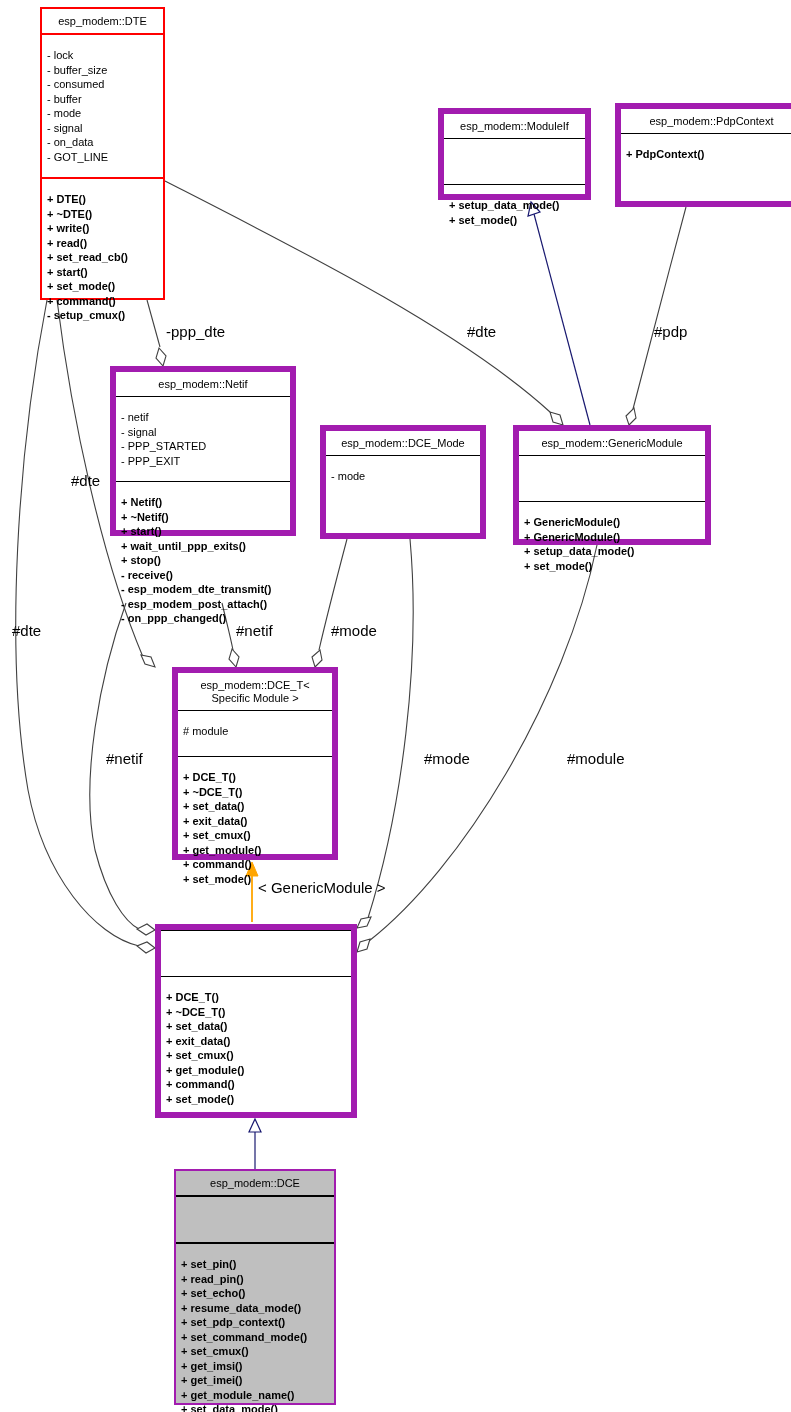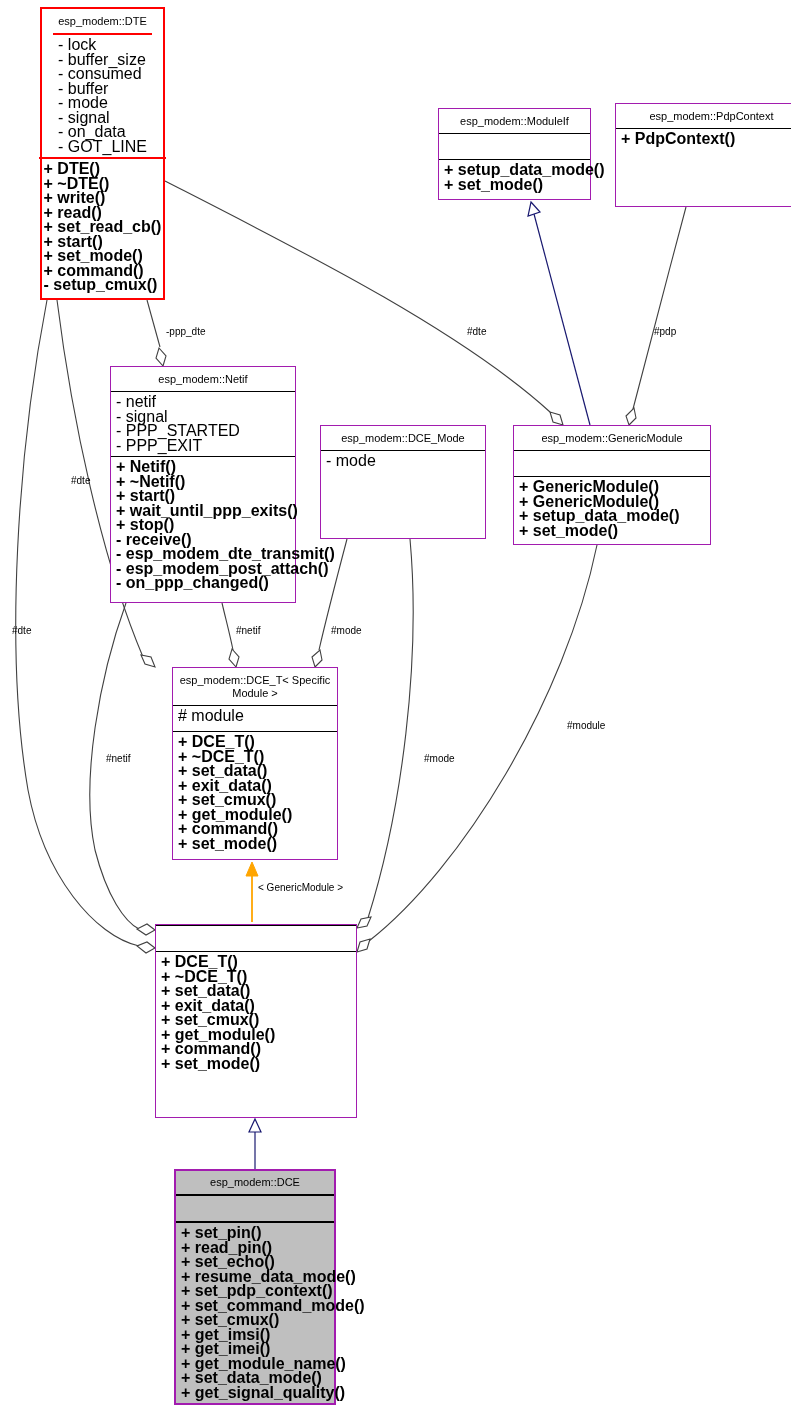--- a/index.html
+++ b/index.html
@@ -16,37 +16,37 @@
   }
   svg.edges{position:absolute;left:0;top:0;}
   .e  {fill:none;stroke:var(--edge,#404040);stroke-width:1.1;}
   .dm {fill:#ffffff;stroke:var(--edge,#404040);stroke-width:1.1;}
   .bl {fill:none;stroke:var(--inheritance,#191970);stroke-width:1.2;}
   .bt {fill:#ffffff;stroke:var(--inheritance,#191970);stroke-width:1.2;}
   .ol {fill:none;stroke:var(--template-arrow,#ffa500);stroke-width:1.8;}
   .ot {fill:var(--template-arrow,#ffa500);stroke:var(--template-arrow,#ffa500);}
   .uml-class{
     position:absolute;display:flex;flex-direction:column;box-sizing:border-box;
-    background:#fff;border:1px solid #a21caf;
-  }
-  .uml-class.red{border:2px solid var(--highlight-border,#f00);align-items:center;}
-  .uml-class.current{background:var(--current-fill,#bfbfbf);border-width:2px;justify-content:flex-end;}
+    background:#fff;border:6px solid #a21caf;
+  }
+  .uml-class.red{border:2px solid var(--highlight-border,#f00);}
+  .uml-class.current{background:var(--current-fill,#bfbfbf);border-width:2px;}
   .uml-title{
     text-align:center;padding:6px 3px 5px;font-size:11px;line-height:13px;
     flex:0 0 auto;
   }
   .uml-attrs,.uml-methods{
-    border-top:1px solid #000;padding:3px 5px;font-size:16px;line-height:14.5px;
+    border-top:1px solid #000;padding:13px 5px;font-size:11px;line-height:14.5px;
   }
   .uml-class.red .uml-attrs,.uml-class.red .uml-methods{border-top:2px solid var(--highlight-border,#f00);}
   .uml-class.current .uml-attrs,.uml-class.current .uml-methods{border-top:2px solid #000;}
   .uml-attrs{min-height:19px;flex:0 0 auto;}
   .uml-methods{flex:1 1 auto;font-weight:bold;}
   .ml{white-space:nowrap;}
-  .edge-label{position:absolute;font-size:10px;line-height:12px;white-space:nowrap;}
+  .edge-label{position:absolute;font-size:15px;line-height:12px;white-space:nowrap;}
 </style>
 </head>
 <body>
 
 <div class="stage">
 
   <svg class="edges" width="791" height="1412" viewBox="0 0 791 1412">
 
     <path class="e" d="M147,300 C152,318 156,333 160,347"></path>
     <polygon class="dm" points="163,366 166,356 159,348 156,358"></polygon>
@@ -122,21 +122,21 @@
     </div>
   </div>
 
   <div class="uml-class" style="left:615px;top:103px;width:193px;height:104px">
     <div class="uml-title">esp_modem::PdpContext</div>
     <div class="uml-methods">
       <div class="ml">+ PdpContext()</div>
     </div>
   </div>
 
-  <div class="uml-class" style="left:110px;top:366px;width:186px;height:237px">
+  <div class="uml-class" style="left:110px;top:366px;width:186px;height:170px">
     <div class="uml-title">esp_modem::Netif</div>
     <div class="uml-attrs">
       <div class="ml">- netif</div>
       <div class="ml">- signal</div>
       <div class="ml">- PPP_STARTED</div>
       <div class="ml">- PPP_EXIT</div>
     </div>
     <div class="uml-methods">
       <div class="ml">+ Netif()</div>
       <div class="ml">+ ~Netif()</div>
@@ -220,16 +220,16 @@
 
   <div class="edge-label" style="left:166px;top:326px">-ppp_dte</div>
   <div class="edge-label" style="left:467px;top:326px">#dte</div>
   <div class="edge-label" style="left:654px;top:326px">#pdp</div>
   <div class="edge-label" style="left:71px;top:475px">#dte</div>
   <div class="edge-label" style="left:12px;top:625px">#dte</div>
   <div class="edge-label" style="left:236px;top:625px">#netif</div>
   <div class="edge-label" style="left:331px;top:625px">#mode</div>
   <div class="edge-label" style="left:106px;top:753px">#netif</div>
   <div class="edge-label" style="left:424px;top:753px">#mode</div>
-  <div class="edge-label" style="left:567px;top:720px">#module</div>
+  <div class="edge-label" style="left:567px;top:753px">#module</div>
   <div class="edge-label" style="left:258px;top:882px">&lt; GenericModule &gt;</div>
 
 </div>
 
 </body></html>

